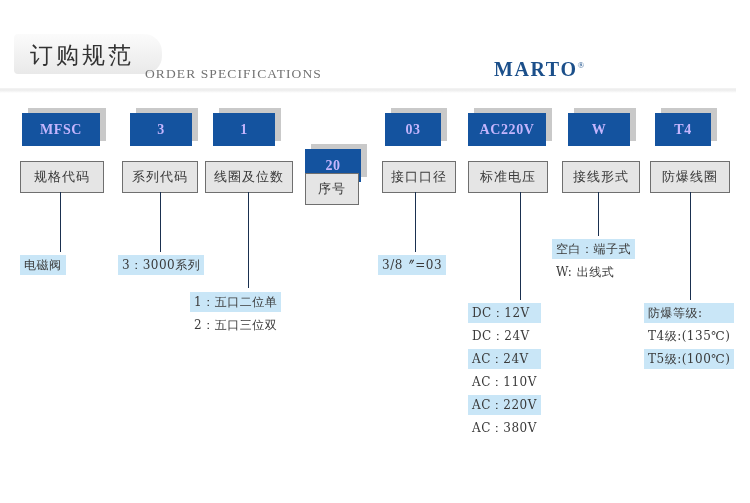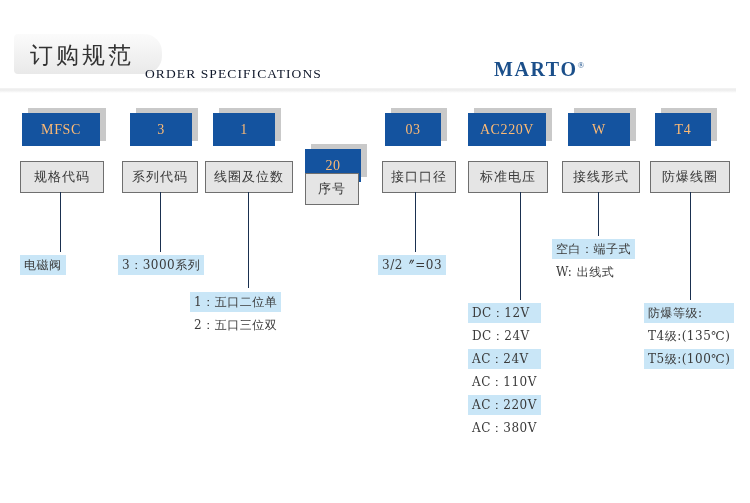--- a/index.html
+++ b/index.html
@@ -20,42 +20,43 @@
     position:absolute;left:0;top:88px;width:736px;height:5px;
     background:linear-gradient(180deg,#f4f4f4 0%,#ececec 40%,#ffffff 100%);
   }
   .hdr-cn{
     position:absolute;left:30px;top:40px;
     font-size:23px;color:#333333;letter-spacing:3px;
     font-family:"DejaVu Serif",serif;
   }
   .hdr-en{
     position:absolute;left:145px;top:66px;
-    font-size:13.5px;color:#0f172a;letter-spacing:1.1px;
+    font-size:13.5px;color:#737373;letter-spacing:1.1px;
     font-family:"Liberation Serif",serif;
   }
   .logo{
     position:absolute;right:12px;top:58px;
     font-size:20px;font-weight:bold;color:#1b4f8a;letter-spacing:1.6px;
     font-family:"Liberation Serif",serif;
   }
   .logo sup{font-size:9px;vertical-align:super;font-weight:normal;}
 
   
   .codebox{position:absolute;height:33px;}
   .codebox .shadow{
     position:absolute;left:6px;top:-5px;width:100%;height:33px;
     background:#c9c9c9;
   }
   .codebox .face{
     position:absolute;left:0;top:0;width:100%;height:33px;
-    background:#14539f;color:#fdba74;
+    background:#14539f;color:#c4b5fd;
     display:flex;align-items:center;justify-content:center;
     font-size:14px;letter-spacing:0.6px;
     font-family:"Liberation Serif",serif;
+    font-weight:bold;
   }
 
   
   .labelbox{
     position:absolute;height:30px;
     border:1px solid #6f6f6f;background:#e5e5e5;
     display:flex;align-items:center;justify-content:center;
     font-size:13px;color:#3a3a3a;letter-spacing:1px;
     font-family:"DejaVu Serif",serif;
   }
@@ -118,21 +119,21 @@
         <div class="face">20</div>
       </div>
       <div class="labelbox" style="left: 305px; top: 161px; width: 52px; margin-top: 12px;">序号</div>
       <div class="codebox" style="left: 385px; top: 113px; width: 56px;">
         <div class="shadow"></div>
         <div class="face">03</div>
       </div>
       <div class="labelbox" style="left: 382px; top: 161px; width: 72px;">接口口径</div>
       <div class="vline" style="left: 415px; top: 192px; height: 60px;"></div>
       <div class="detail c-center" style="left: 378px; top: 255px;">
-        <div class="row hl">3/2〞=03</div>
+        <div class="row hl">3/8〞=03</div>
       </div>
       <div class="codebox" style="left: 468px; top: 113px; width: 78px;">
         <div class="shadow"></div>
         <div class="face">AC220V</div>
       </div>
       <div class="labelbox" style="left: 468px; top: 161px; width: 78px;">标准电压</div>
       <div class="vline" style="left: 520px; top: 192px; height: 108px;"></div>
       <div class="detail" style="left: 468px; top: 303px;">
         <div class="row hl">DC：12V</div>
         <div class="row">DC：24V</div>

